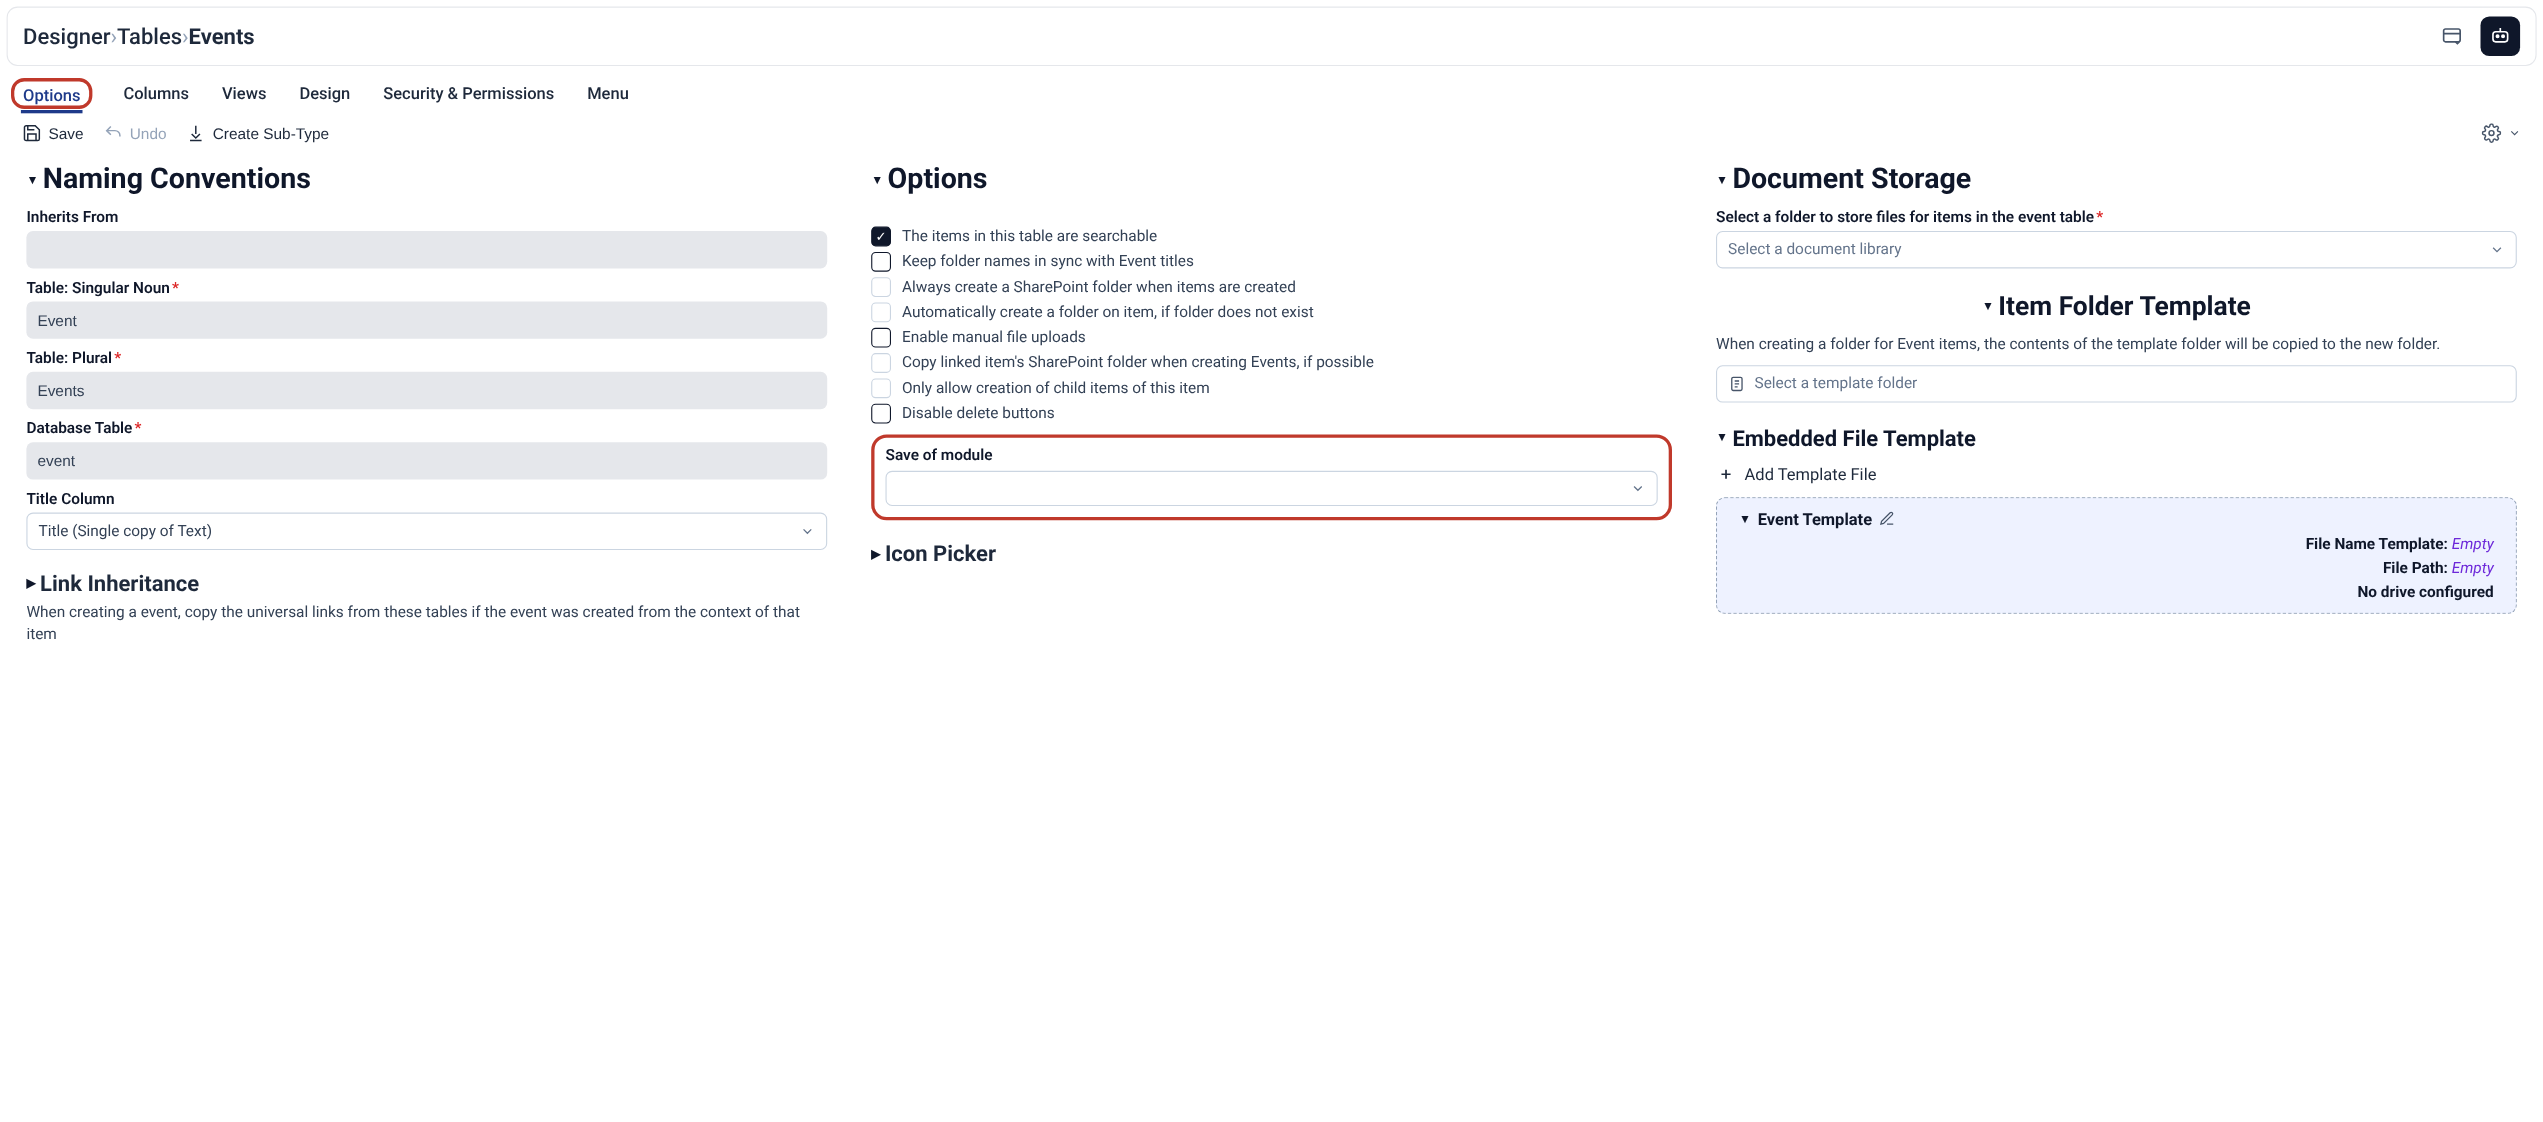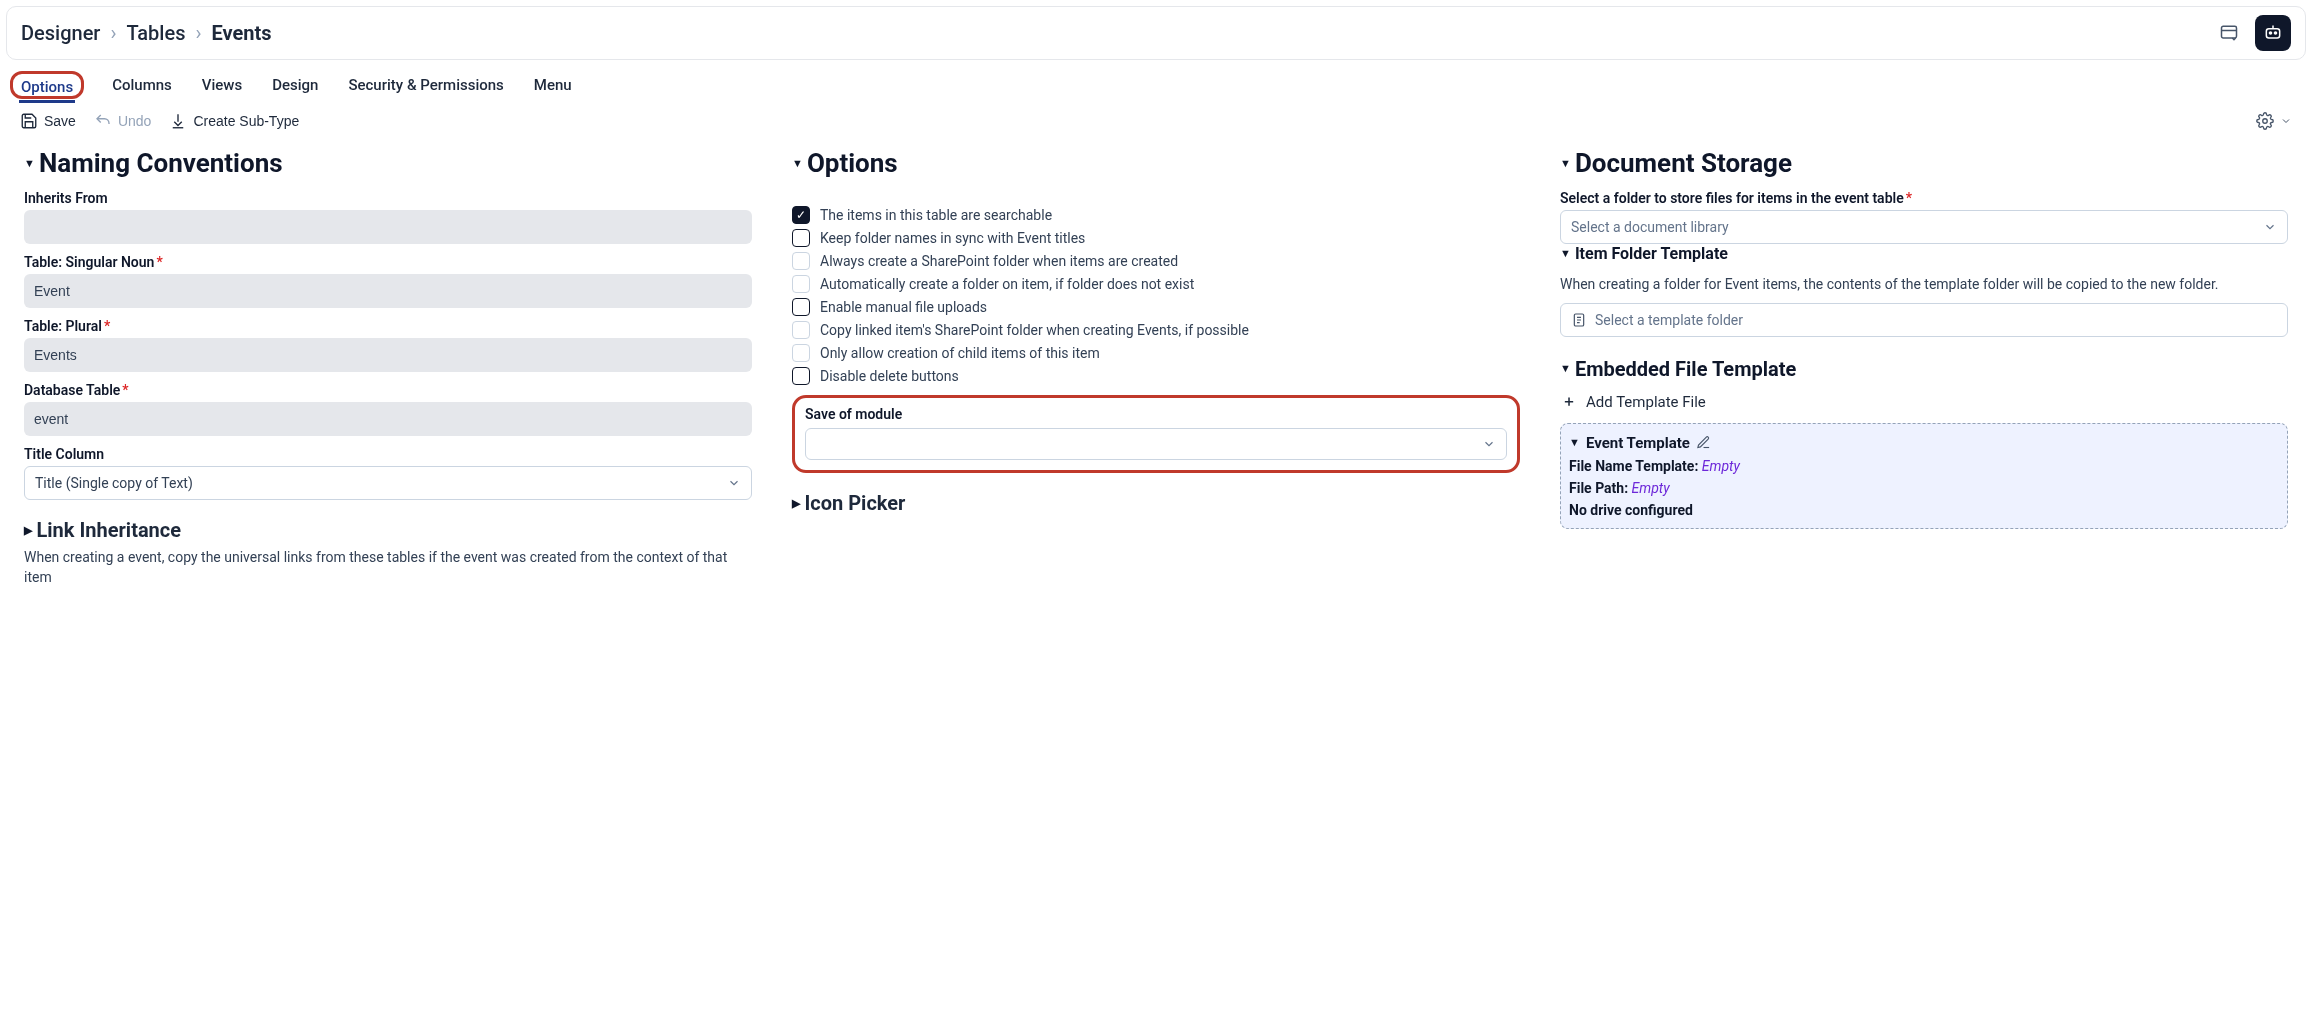--- a/index.html
+++ b/index.html
@@ -14,21 +14,20 @@
     align-items: center;
     justify-content: space-between;
     padding: 8px 14px;
     border: 1px solid #e5e7eb;
     border-radius: 10px;
     margin: 6px 6px 10px 6px;
   }
   .breadcrumb {
     display: flex;
     align-items: flex-start;
-    gap: 10px;
     font-size: 20px;
   }
   .breadcrumb .sep { color: #94a3b8; }
   .breadcrumb .crumb { color: #1e293b; font-weight: 500; }
   .breadcrumb .crumb.current { font-weight: 700; }
   .top-icons { display: flex; gap: 10px; align-items: center; }
   .icon-btn-light {
     width: 32px; height: 32px; border: none; background: transparent; display:flex; align-items:center; justify-content:center; cursor:pointer; border-radius:6px;
     color:#475569;
   }
@@ -123,21 +122,21 @@
   .checkbox.checked::after { content:"✓"; font-size:12px; line-height:1; }
   .checkbox.dim { border-color:#cbd5e1; }
   .module-wrap { border:3px solid #c0392b; border-radius:14px; padding:8px 10px 10px 10px; margin-top:10px;}
   .module-label { font-size:14px; font-weight:600; color:#0f172a; margin-bottom:6px;}
   .doc-select {
     display:flex; align-items:center; gap:8px;
     border:1px solid #cbd5e1; border-radius:6px; padding:8px 10px; background:#fff; cursor:pointer;
     color:#64748b;
   }
   .tpl-box {
-    margin-top:12px; border:1px dashed #94a3b8; border-radius:8px; background:#eef2ff; padding:10px 8px;
+    margin-top:12px; border:1px dashed #94a3b8; border-radius:8px; background:#eef2ff; padding:10px 20px;text-align:right;
   }
   .tpl-header { display:flex; align-items:center; gap:6px; font-weight:700; font-size:15px; color:#0f172a;}
   .tpl-line { font-size:14px; margin-top:6px; color:#0f172a;}
   .tpl-line .bold { font-weight:700; }
   .tpl-line .empty { font-style:italic; color:#6d28d9; font-weight:400;}
   .add-tpl { display:flex; align-items:center; gap:8px; margin-top:8px; cursor:pointer; font-size:15px;}
   .plus-circle { width:18px; height:18px; display:flex; align-items:center; justify-content:center; font-weight:700; }
   svg { display:block; }
 </style>
 </head>
@@ -314,21 +313,21 @@
       <span>Document Storage</span>
     </div>
     <div class="field-label"><span>Select a folder to store files for items in the event table</span><span class="req">*</span></div>
     <div class="select-input">
       <span style="color:#64748b">Select a document library</span>
       <svg width="14" height="14" viewBox="0 0 24 24" stroke="#64748b" stroke-width="2" fill="none">
           <path d="M6 9l6 6 6-6"></path>
         </svg>
     </div>
 
-    <div class="section-title" style="font-size:16px; ">
+    <div class="section-title" style="font-size:24px; margin-top:20px;justify-content:center;">
       <span class="tri down"></span>
       <span>Item Folder Template</span>
     </div>
     <div class="helper-text">When creating a folder for Event items, the contents of the template folder will be copied to the new folder.</div>
     <div class="doc-select" style="margin-top:8px;">
       <svg width="16" height="16" viewBox="0 0 24 24" fill="none" stroke="#475569" stroke-width="1.8">
           <rect x="5" y="3" width="14" height="18" rx="2"></rect>
           <path d="M9 8h6M9 12h6M9 16h4"></path>
         </svg>
       <span>Select a template folder</span>

